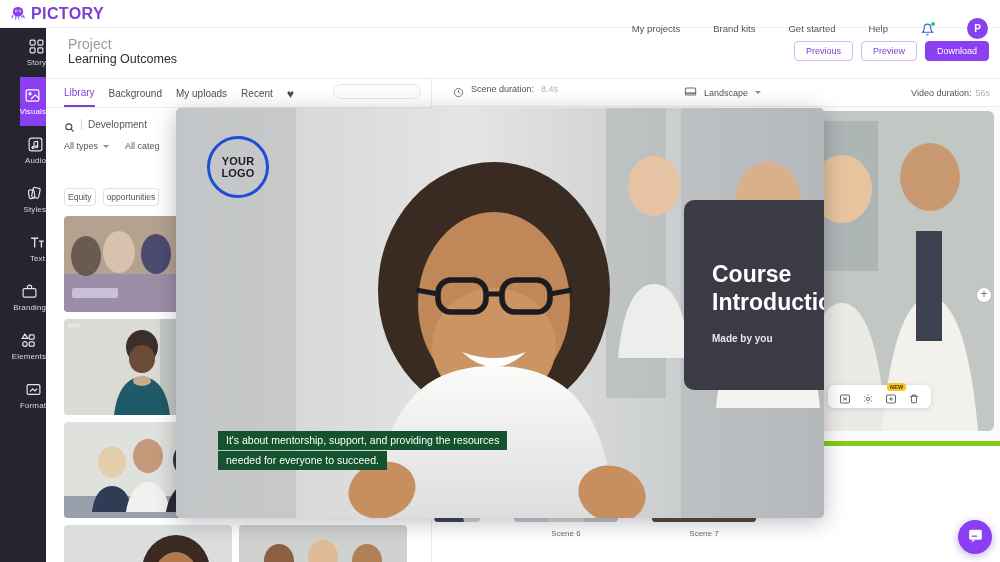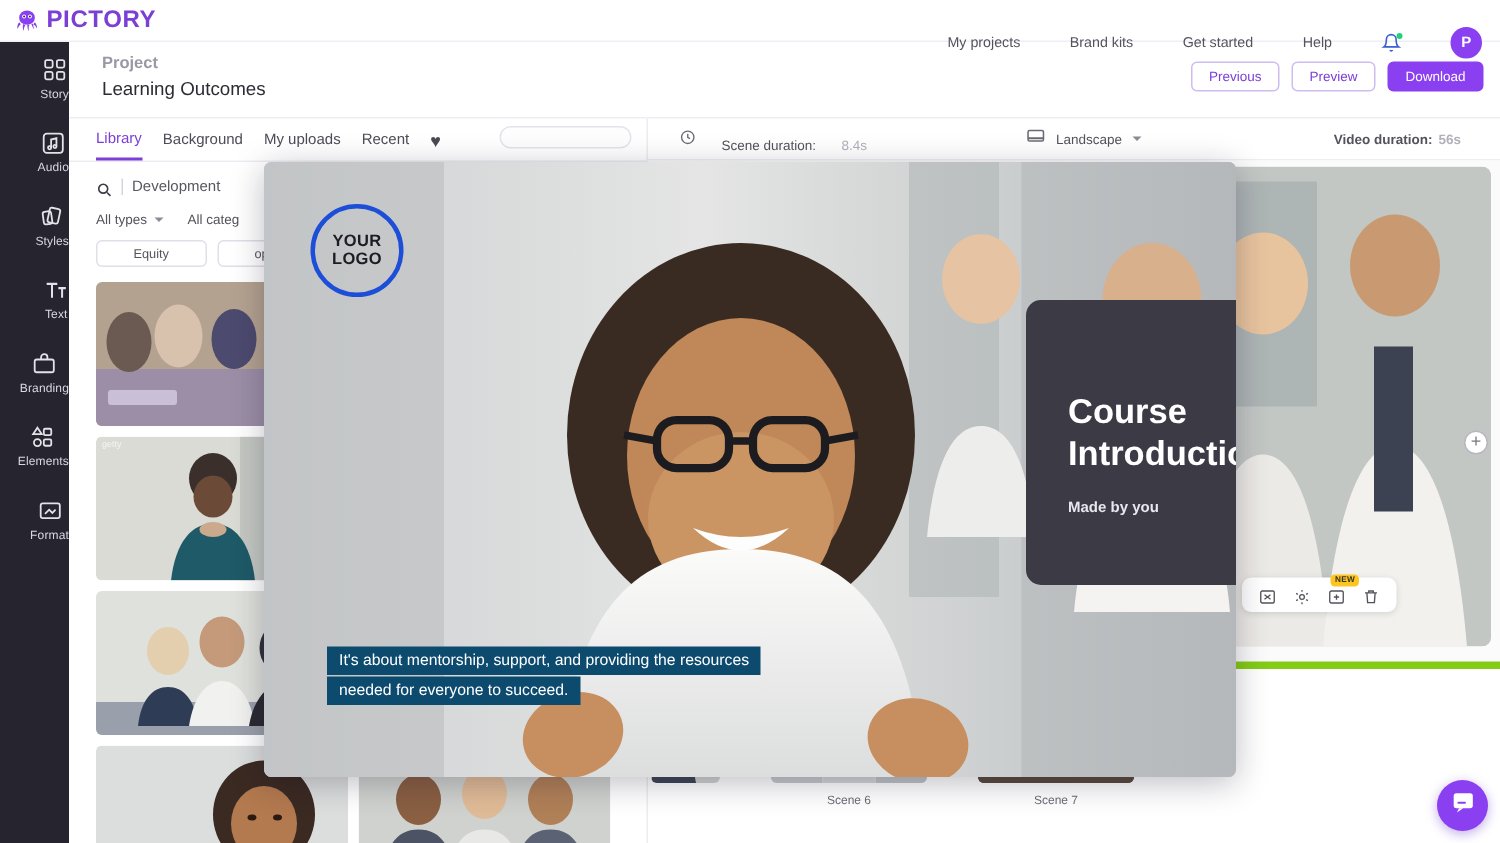--- a/index.html
+++ b/index.html
@@ -45,21 +45,21 @@
   .rail-item.active { background: #8a3ff0; }
   .rail-ico { width: 17px; height: 17px; display: block; }
   .rail-label { font-size: 8px; color: #d9d7e0; letter-spacing: .1px; }
   .rail-item.active .rail-label { color: #ffffff; }
 
   
   .projhead {
     position: absolute; top: 28px; left: 46px; width: 954px; height: 51px;
     background: #fff; border-bottom: 1px solid #efedf3; z-index: 10;
   }
-  .proj-crumb { position: absolute; left: 22px; top: 8px; font-size: 11px; color: #9b98a4; font-weight: bold; }
+  .proj-crumb { position: absolute; left: 22px; top: 8px; font-size: 14px; color: #9b98a4; }
   .proj-title { position: absolute; left: 22px; top: 24px; font-size: 12.5px; color: #2d2b33; }
   .hdr-btns { position: absolute; right: 11px; top: 13px; display: flex; gap: 8px; }
   .btn {
     font-size: 9px; padding: 4px 11px; border-radius: 4px; cursor: pointer;
     border: 1px solid #cdbdf0; background: #fff; color: #7c3fd6; white-space: nowrap;
   }
   .btn.primary { background: #8a3ff0; border-color: #8a3ff0; color: #fff; }
 
   
   .libpanel {
@@ -81,42 +81,42 @@
   .searchbar-line { width: 1px; height: 11px; background: #d6d3de; }
   .searchval { font-size: 10px; color: #59565f; }
 
   .filters { display: flex; gap: 16px; padding: 11px 0 0 18px; }
   .filt { display: flex; align-items: center; gap: 5px; font-size: 9px; color: #55525c; cursor: pointer; }
   .caret { width: 0; height: 0; border-left: 3px solid transparent; border-right: 3px solid transparent; border-top: 3.5px solid #8d8a96; }
 
   .chips { display: flex; gap: 7px; padding: 9px 0 0 18px; }
   .chip {
     font-size: 8.5px; color: #55525c; border: 1px solid #e1dee8;
-    border-radius: 4px; padding: 3px 24px; background: #fff; cursor: pointer; white-space: nowrap;
+    border-radius: 4px; padding: 3px 3px; background: #fff; cursor: pointer; white-space: nowrap; margin-top: 28px;
   }
 
   .grid { display: flex; gap: 7px; padding: 10px 0 0 18px; }
   .gcol { display: flex; flex-direction: column; gap: 7px; }
   .gthumb { width: 168px; border-radius: 4px; overflow: hidden; position: relative; }
   .gthumb.h96 { height: 96px; }
   .gthumb.h84 { height: 84px; }
   .getty { position: absolute; top: 3px; left: 4px; font-size: 6px; color: rgba(255,255,255,.75); }
 
   
   .canvasarea {
     position: absolute; top: 79px; left: 432px; width: 568px; height: 483px;
     background: #fbfbfc; z-index: 5;
   }
   .scenebar {
     position: relative; height: 28px; border-bottom: 1px solid #efedf3;
     background: #fff; display: flex; align-items: center;
   }
-  .sb-left { display: flex; align-items: flex-end; gap: 17px; padding-left: 21px; }
+  .sb-left { display: flex; align-items: flex-start; gap: 7px; padding-left: 21px; }
   .sb-mid { position: absolute; left: 252px; display: flex; align-items: center; gap: 7px; }
-  .sb-right { margin-left: auto; padding-right: 26px; display: flex; align-items: center; gap: 4px; font-weight: bold; }
+  .sb-right { margin-left: auto; padding-right: 10px; display: flex; align-items: center; gap: 4px; }
   .sb-lbl { font-size: 9px; color: #55525c; }
   .sb-val { font-size: 9px; color: #b3b0ba; }
 
   .stage { position: relative; width: 568px; height: 333px; background: #fbfbfc; }
   .stage-photo {
     position: absolute; left: 6px; top: 4px; width: 556px; height: 320px;
     border-radius: 6px; overflow: hidden;
   }
   .plus-btn {
     position: absolute; right: 8px; top: 180px; width: 16px; height: 16px;
@@ -174,21 +174,21 @@
   .ov-card {
     position: absolute; left: 508px; top: 92px; width: 196px; height: 190px;
     background: #3b3a45; border-radius: 10px; z-index: 4; padding: 60px 0 13px 28px;
   }
   .ov-card h1 { font-size: 23px; line-height: 1.23; color: #ffffff; font-weight: bold; }
   .ov-card p { font-size: 10px; color: #e8e6ee; margin-top: 16px; font-weight: bold; }
   .ov-caption {
     position: absolute; left: 42px; top: 322px; z-index: 5;
   }
   .ov-caption span {
-    display: inline-block; background: #0c4a6e; color: #fff;
+    display: inline-block; background: #14532d; color: #fff;
     font-size: 10.5px; line-height: 19px; padding: 0 8px; white-space: nowrap;
   }
 
   .nowrap { white-space: nowrap; }
 
   
   .chatbtn {
     position: absolute; right: 8px; bottom: 8px; width: 34px; height: 34px;
     border-radius: 50%; background: #8a3ff0; z-index: 40; cursor: pointer;
     display: flex; align-items: center; justify-content: center;
@@ -239,20 +239,30 @@
       <svg viewBox="0 0 24 24" width="17" height="17" fill="none" stroke="#e3e1ea" stroke-width="1.7">
         <rect x="3" y="3" width="7" height="7" rx="1.5"></rect>
           <rect x="14" y="3" width="7" height="7" rx="1.5"></rect>
         <rect x="3" y="14" width="7" height="7" rx="1.5"></rect>
           <rect x="14" y="14" width="7" height="7" rx="1.5"></rect>
       </svg>
     </span>
     <span class="rail-label">Story</span>
   </div>
 
+  <div class="rail-item active">
+    <span class="rail-ico">
+      <svg viewBox="0 0 24 24" width="17" height="17" fill="none" stroke="#ffffff" stroke-width="1.7">
+        <rect x="3" y="4" width="18" height="16" rx="2"></rect>
+        <circle cx="8.5" cy="9.5" r="1.6"></circle>
+          <path d="M21 16l-5-5-6 6"></path>
+      </svg>
+    </span>
+    <span class="rail-label">Visuals</span>
+  </div>
 
   <div class="rail-item">
     <span class="rail-ico">
       <svg viewBox="0 0 24 24" width="17" height="17" fill="none" stroke="#e3e1ea" stroke-width="1.7">
         <rect x="3" y="3" width="18" height="18" rx="3"></rect>
         <path d="M10 16V8.5l5-1.2V15"></path>
           <circle cx="8.6" cy="16.2" r="1.5"></circle>
           <circle cx="13.6" cy="15" r="1.5"></circle>
       </svg>
     </span>

